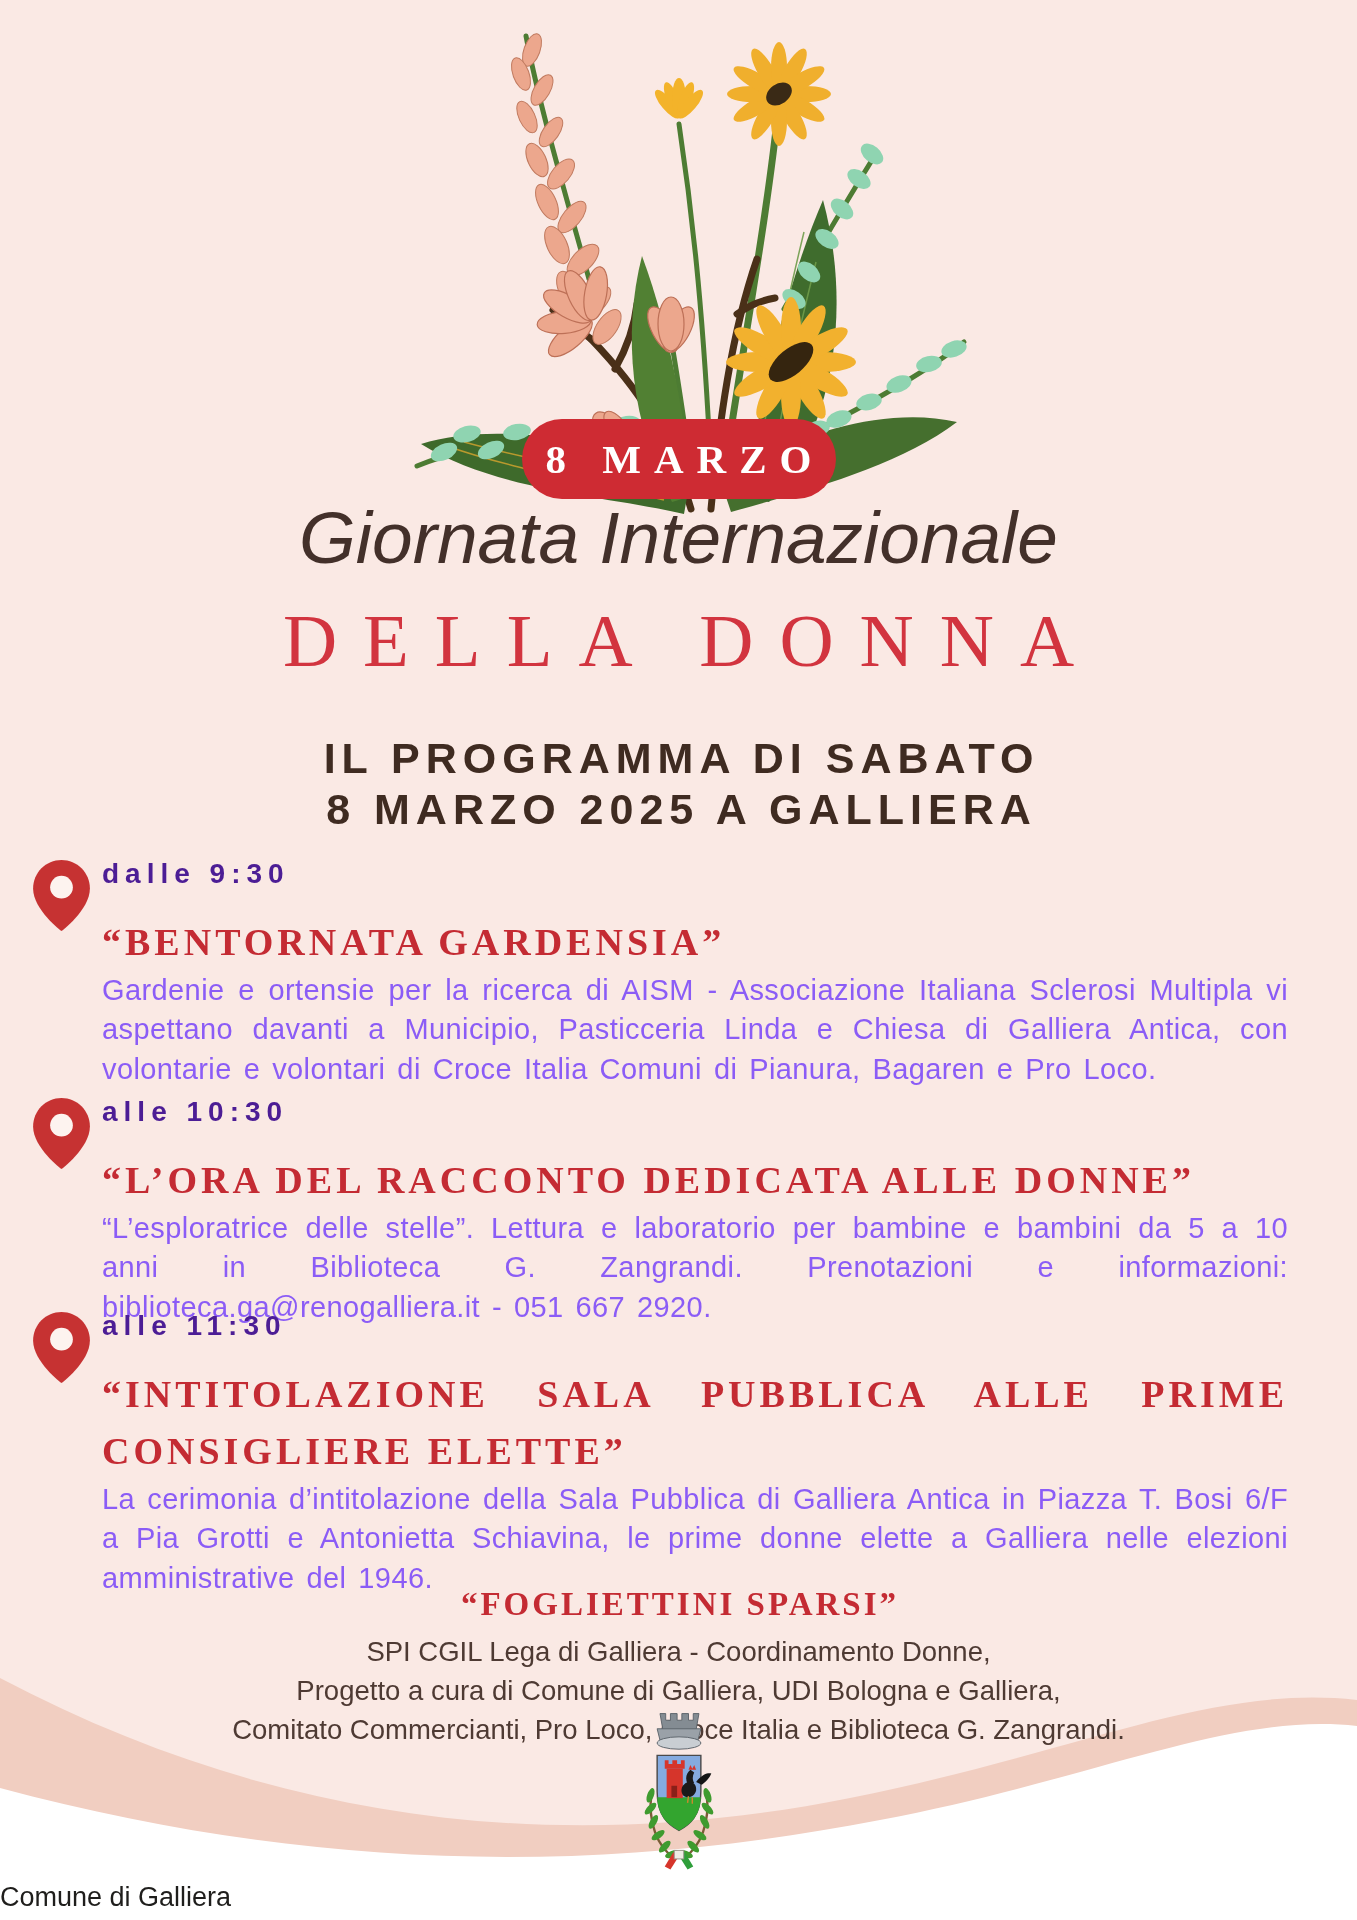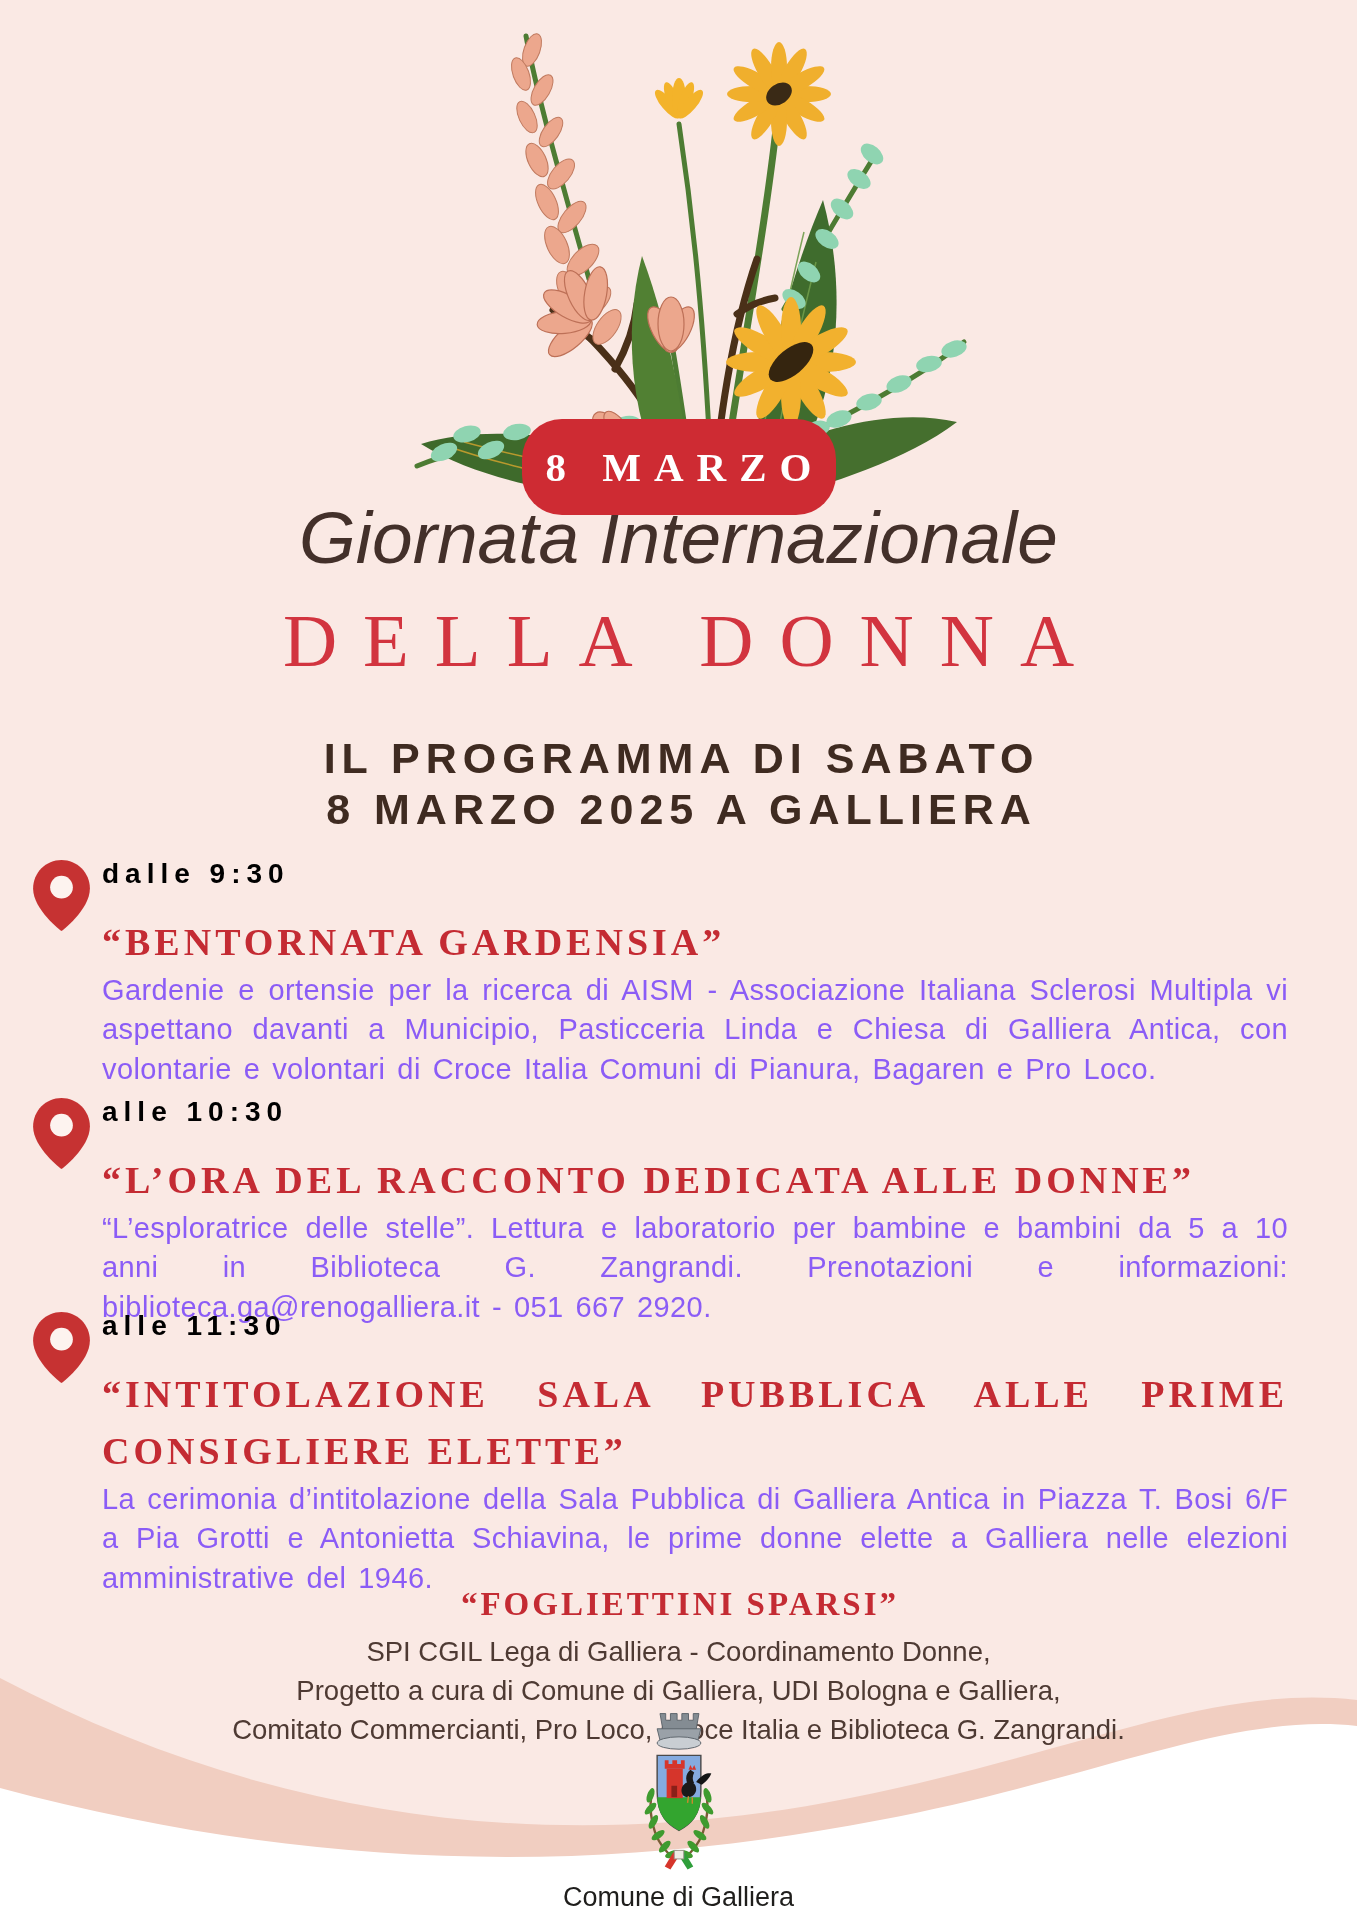--- a/index.html
+++ b/index.html
@@ -6,21 +6,21 @@
   .poster{
     position:relative;width:1357px;height:1920px;margin:0 auto;
     background:#fae9e4;overflow:hidden;
     font-family:"Liberation Sans",sans-serif;color:#4e3a33;
   }
   
   .bouquet{position:absolute;top:2px;left:50%;transform:translateX(-50%);width:690px;height:524px;}
   
   .badge{
     position:absolute;top:419px;left:50%;transform:translateX(-50%);
-    width:314px;height:96px;background:#ce2b33;border-radius:40px;
+    width:314px;height:80px;background:#ce2b33;border-radius:40px;
     display:flex;align-items:center;justify-content:center;
     font-family:"Liberation Serif",serif;font-weight:700;font-size:41px;
     letter-spacing:13px;text-indent:13px;color:#ffffff;z-index:3;
   }
   .script-title{
     position:absolute;top:496px;left:0;width:100%;text-align:center;
     font-family:Liberation Sans, sans-serif;font-style:italic;font-weight:500;
     font-size:73px;color:#43302a;letter-spacing:0px;z-index:2;
   }
   .main-title{
@@ -31,21 +31,21 @@
   .program-heading{
     position:absolute;top:733px;left:0;width:100%;text-align:center;
     font-weight:700;font-size:43px;line-height:1.18;letter-spacing:6px;text-indent:6px;
     color:#3f2b21;
   }
   
   .event{position:absolute;left:102px;width:1186px;}
   .event-1{top:858px;} .event-2{top:1096px;} .event-3{top:1310px;}
   .pin{position:absolute;left:-69px;top:2px;width:57px;height:71px;}
   .event-time{
-    font-weight:700;font-size:28px;letter-spacing:6px;color:#000000;
+    font-weight:700;font-size:28px;letter-spacing:6px;color:#4c1d95;
   }
   .event-title{
     margin-top:24px;
     font-family:"Liberation Serif",serif;font-weight:700;font-size:38px;
     letter-spacing:4px;line-height:1.5;color:#c42b33;text-align:justify;
   }
   .event-desc{
     font-size:29px;line-height:1.36;letter-spacing:0.4px;word-spacing:3.5px;
     color:#8b5cf6;text-align:justify;
   }
@@ -54,21 +54,21 @@
     font-family:"Liberation Serif",serif;font-weight:700;font-size:33px;
     letter-spacing:3px;text-indent:3px;color:#c42b33;
   }
   .credits{
     position:absolute;top:1632px;left:0;width:100%;text-align:center;
     font-size:27.5px;line-height:1.42;color:#4e3a33;z-index:1;
   }
   .wave{position:absolute;left:0;bottom:0;width:1357px;height:300px;z-index:0;}
   .crest{position:absolute;top:1706px;left:50%;transform:translateX(-50%);width:114px;height:170px;z-index:2;}
   .municipality{
-    position:absolute;top:1882px;left:0;width:100%;text-align:center;
+    position:absolute;top:1882px;left:0;width:100%;
     font-size:27px;color:#1f1e1c;z-index:2;
   }
 </style>
 </head>
 <body>
 
 <div class="poster">
 
   <svg class="bouquet" viewBox="0 0 690 524" aria-hidden="true">
 

